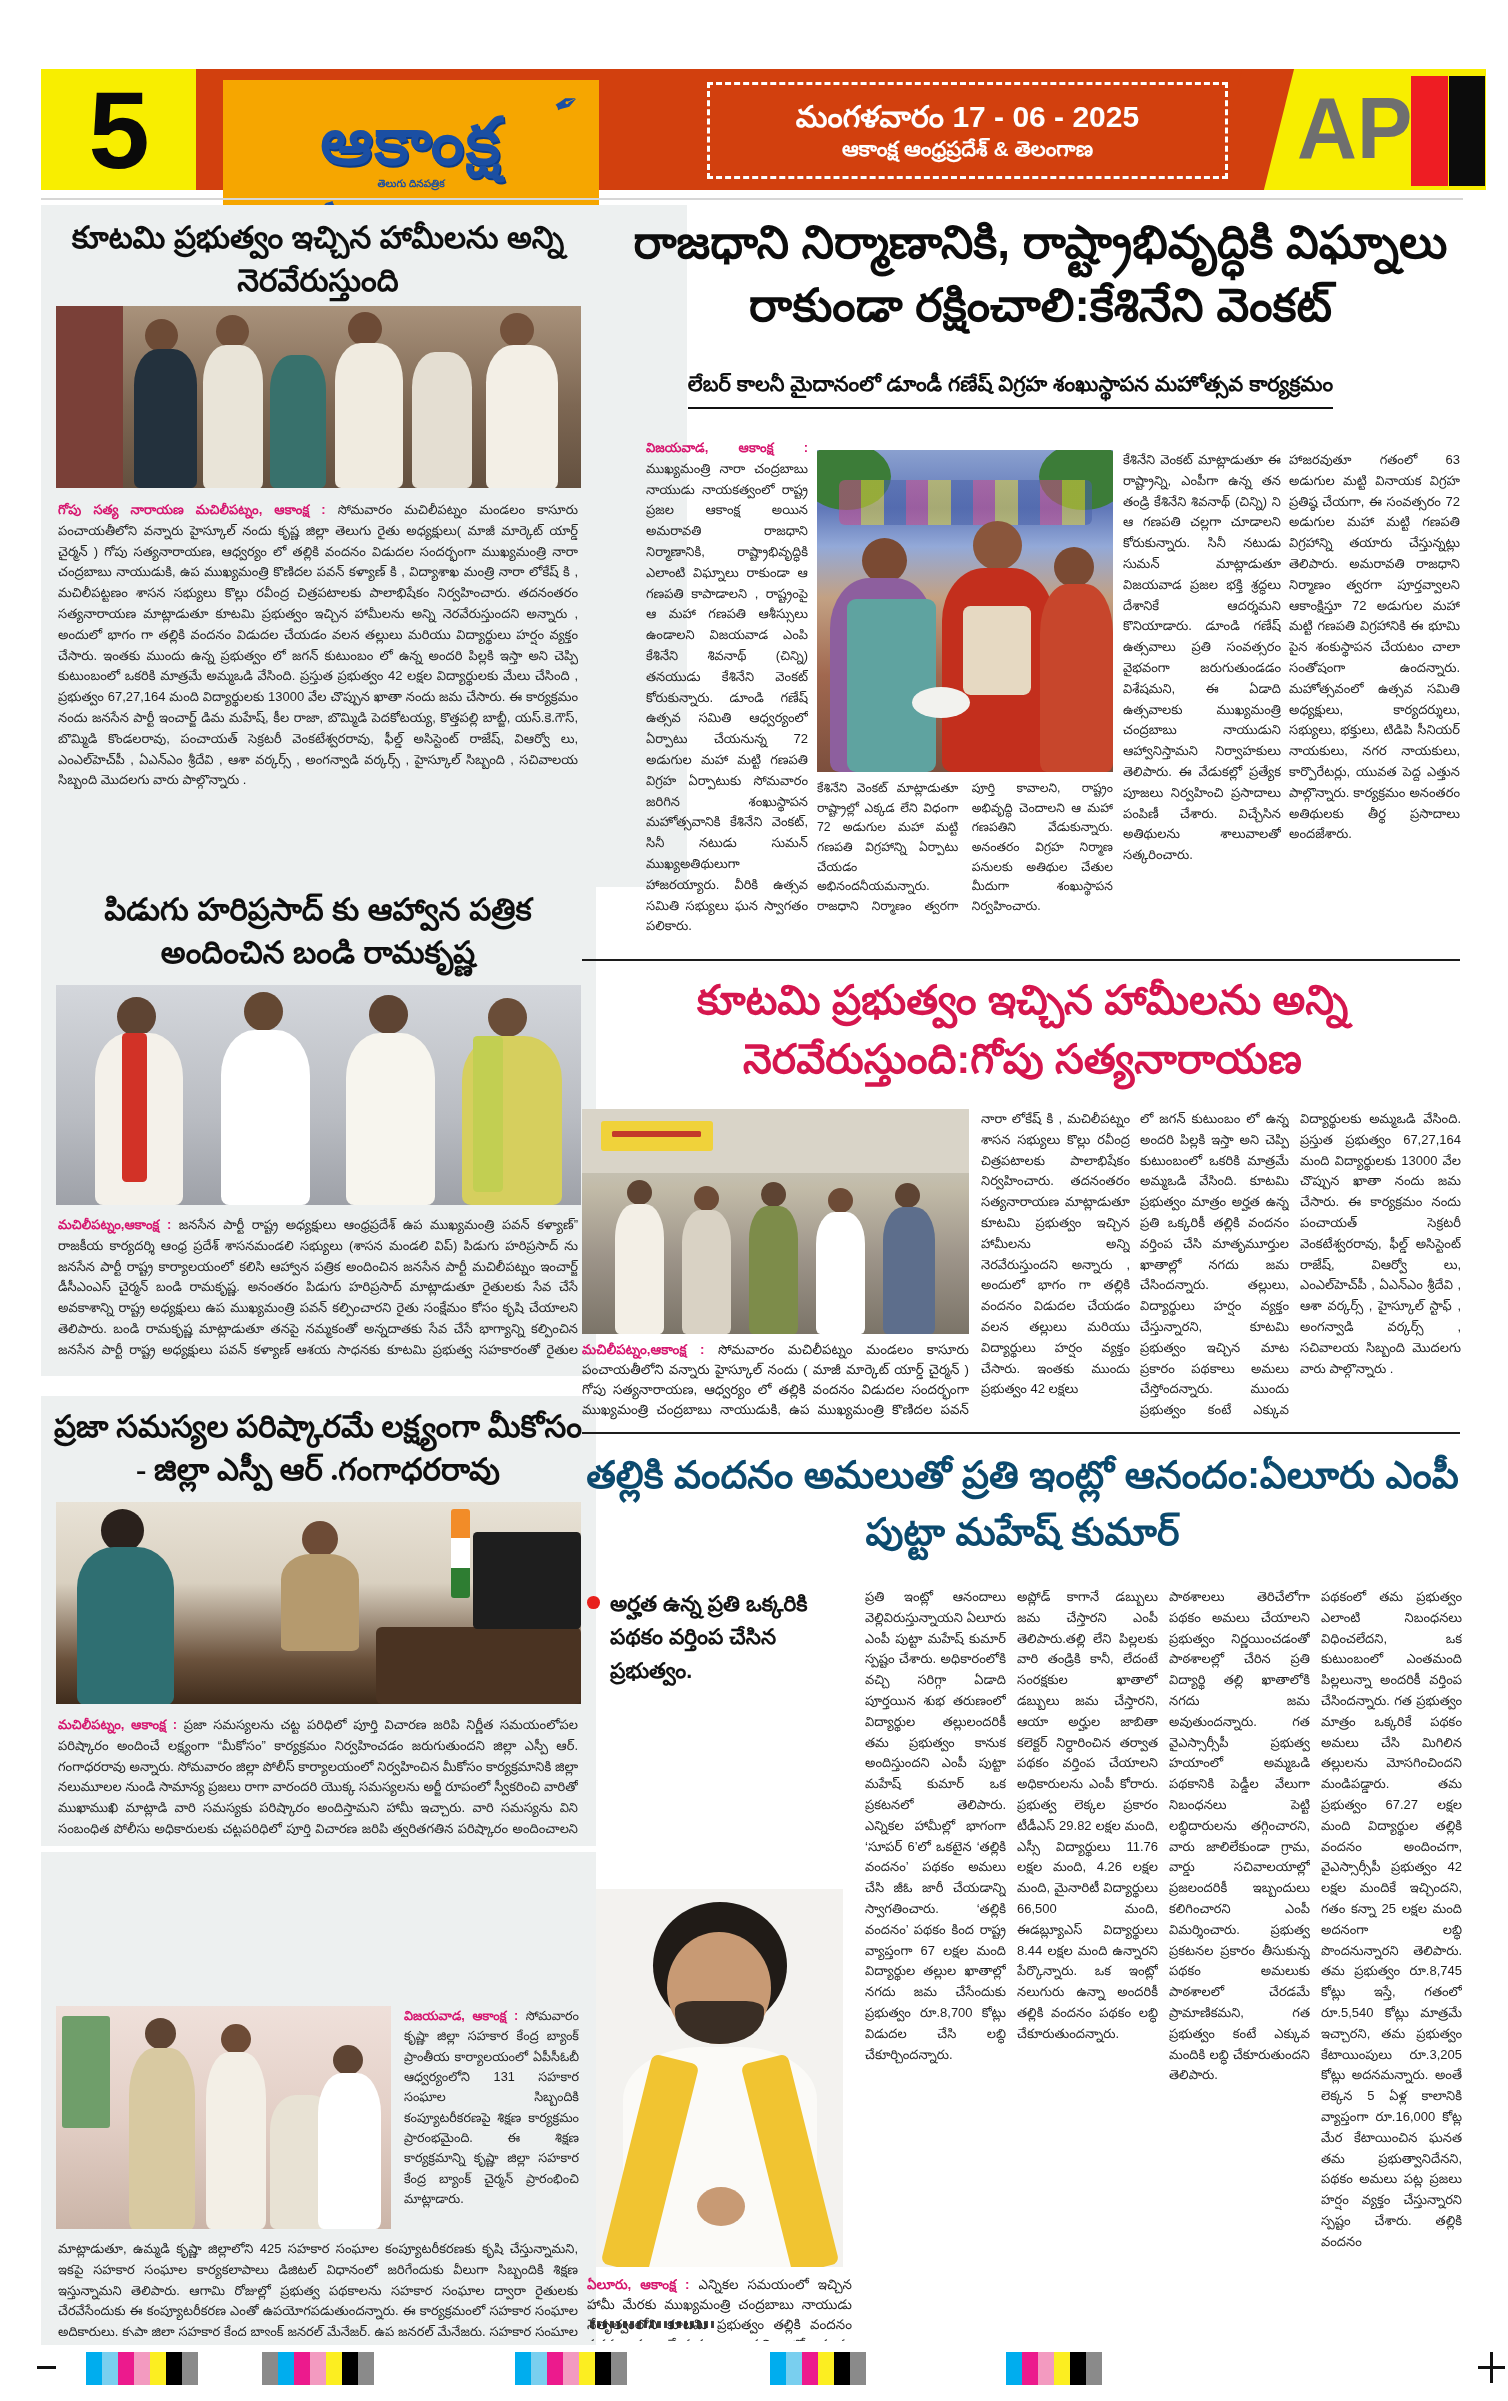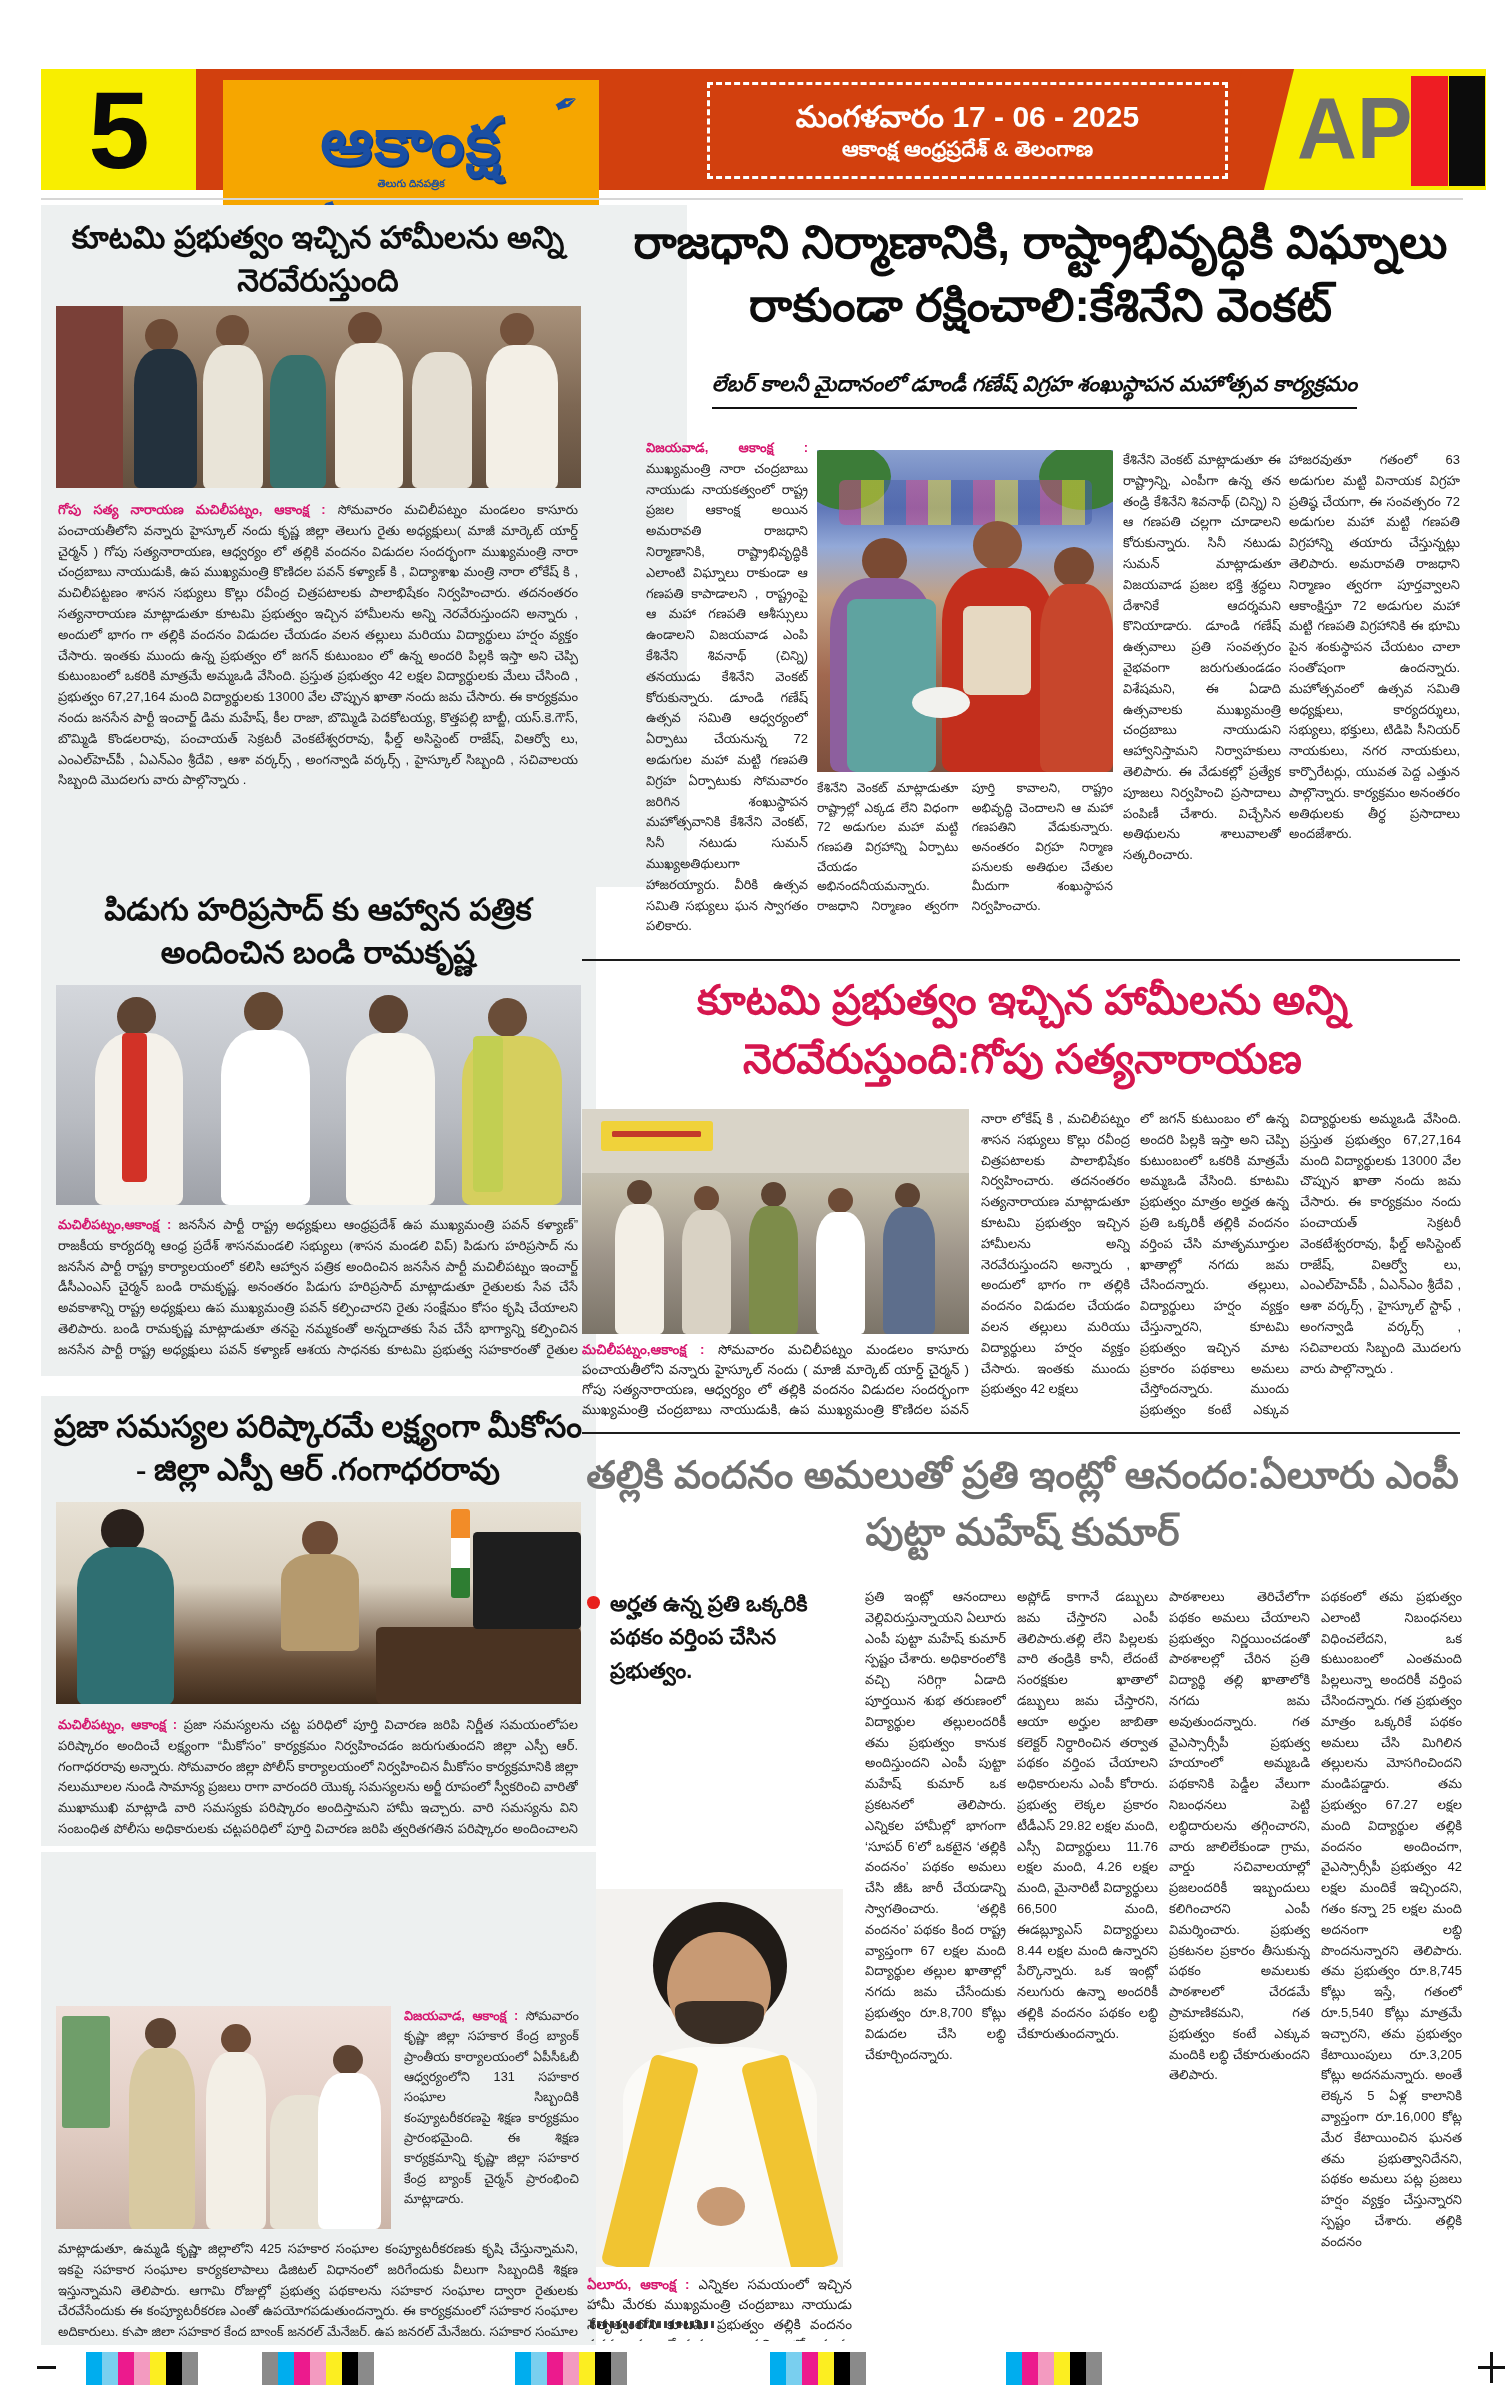--- a/index.html
+++ b/index.html
@@ -32,21 +32,21 @@
            box-sizing:border-box;display:flex;flex-direction:column;align-items:center;justify-content:center;gap:6px;}
   .dateline{font-size:30px;font-weight:bold;color:#ffffff;line-height:1;}
   .edline{font-size:21px;font-weight:bold;color:#ffffff;line-height:1;}
   .ap-txt{position:absolute;left:1297px;top:77px;width:112px;height:112px;font-size:83px;font-weight:900;
           color:#6f6f6f;line-height:104px;text-align:center;transform:scaleY(1.05);}
   .red-rect{position:absolute;left:1411px;top:76px;width:37px;height:110px;background:#ee1d23;}
   .black-rect{position:absolute;left:1449px;top:76px;width:36px;height:110px;background:#0c0c0c;}
   
   .hl-main{font-size:46px;color:#0d0d0d;}
   .hl-crimson{font-size:41px;color:#d5164e;}
-  .hl-teal{font-size:38px;color:#737373;}
+  .hl-teal{font-size:38px;color:#0c4a6e;}
   .subhead{font-size:21px;font-weight:bold;color:#101010;text-align:center;}
   .subhead .u{display:inline-block;border-bottom:2.2px solid #111;padding-bottom:6px;}
   .col{position:absolute;overflow:hidden;}
   .bullet{display:flex;gap:10.4px;margin-bottom:19.4px;}
   .bullet .dot{flex:0 0 auto;width:12.7px;height:12.7px;border-radius:50%;background:#e8211d;margin-top:9px;}
   .bullet .bt{font-size:21.6px;font-weight:bold;color:#141414;line-height:1.55;}
   .caption{font-size:13.4px;line-height:1.5;text-align:justify;overflow:hidden;}
   
   .cmyk{position:absolute;top:2352px;height:33px;display:flex;}
   .cmyk b{display:block;width:16px;height:33px;}
@@ -158,21 +158,21 @@
       <i style="left:262px;top:67px;width:63px;height:156px;background:#ffffff;"></i>
     </div>
     <div class="abs body-txt" style="left:363px;top:154px;width:175px;height:223px;font-size:12.7px;">
       <span class="byline">విజయవాడ, ఆకాంక్ష :</span>
       <span>సోమవారం కృష్ణా జిల్లా సహకార కేంద్ర బ్యాంక్ ప్రాంతీయ కార్యాలయంలో ఏపీసీఓబీ ఆధ్వర్యంలోని 131 సహకార సంఘాల సిబ్బందికి కంప్యూటరీకరణపై శిక్షణ కార్యక్రమం ప్రారంభమైంది. ఈ శిక్షణ కార్యక్రమాన్ని కృష్ణా జిల్లా సహకార కేంద్ర బ్యాంక్ చైర్మన్ ప్రారంభించి మాట్లాడారు.</span>
     </div>
     <div class="abs body-txt" style="left:17px;top:387px;width:520px;height:97px;">మాట్లాడుతూ, ఉమ్మడి కృష్ణా జిల్లాలోని 425 సహకార సంఘాల కంప్యూటరీకరణకు కృషి చేస్తున్నామని, ఇకపై సహకార సంఘాల కార్యకలాపాలు డిజిటల్ విధానంలో జరిగేందుకు వీలుగా సిబ్బందికి శిక్షణ ఇస్తున్నామని తెలిపారు. ఆగామి రోజుల్లో ప్రభుత్వ పథకాలను సహకార సంఘాల ద్వారా రైతులకు చేరవేసేందుకు ఈ కంప్యూటరీకరణ ఎంతో ఉపయోగపడుతుందన్నారు. ఈ కార్యక్రమంలో సహకార సంఘాల అధికారులు, కృష్ణా జిల్లా సహకార కేంద్ర బ్యాంక్ జనరల్ మేనేజర్, ఉప జనరల్ మేనేజర్లు, సహకార సంఘాల సిబ్బంది పాల్గొన్నారు.</div>
   </div>
 
   <div class="abs hl hl-main" style="left:618px;top:211px;width:845px;">రాజధాని నిర్మాణానికి, రాష్ట్రాభివృద్ధికి విఘ్నాలు రాకుండా  రక్షించాలి:కేశినేని వెంకట్</div>
-  <div class="abs subhead" style="left:612px;top:372px;width:845px;font-style:italic;">
+  <div class="abs subhead" style="left:588px;top:372px;width:845px;">
     <span class="u">లేబర్ కాలనీ మైదానంలో డూండీ గణేష్ విగ్రహ శంఖుస్థాపన మహోత్సవ కార్యక్రమం</span>
   </div>
 
   <div class="col body-txt" style="left:646px;top:438px;width:162px;height:497px;">
     <span class="byline">విజయవాడ, ఆకాంక్ష :</span>
     <span>ముఖ్యమంత్రి నారా చంద్రబాబు నాయుడు నాయకత్వంలో రాష్ట్ర ప్రజల ఆకాంక్ష అయిన అమరావతి రాజధాని నిర్మాణానికి, రాష్ట్రాభివృద్ధికి ఎలాంటి విఘ్నాలు రాకుండా ఆ గణపతి కాపాడాలని , రాష్ట్రంపై ఆ మహా గణపతి ఆశీస్సులు ఉండాలని విజయవాడ ఎంపి కేశినేని శివనాథ్ (చిన్ని) తనయుడు కేశినేని వెంకట్ కోరుకున్నారు. డూండి గణేష్ ఉత్సవ సమితి ఆధ్వర్యంలో ఏర్పాటు చేయనున్న 72 అడుగుల మహా మట్టి గణపతి విగ్రహ ఏర్పాటుకు సోమవారం జరిగిన శంఖుస్థాపన మహోత్సవానికి కేశినేని వెంకట్, సినీ నటుడు సుమన్ ముఖ్యఅతిథులుగా హాజరయ్యారు. వీరికి ఉత్సవ సమితి సభ్యులు ఘన స్వాగతం పలికారు.</span>
   </div>
 
   <div class="photo" style="left:817px;top:450px;width:296px;height:322px;background:linear-gradient(180deg,#8aa0cf 0%,#6077b8 18%,#93a9d8 30%,#c3a183 46%,#a1684f 70%,#7c4f3d 100%);">
     <i style="left:-15px;top:-7.4px;width:89px;height:67px;background:#3c7c38;border-radius:50%;"></i>

